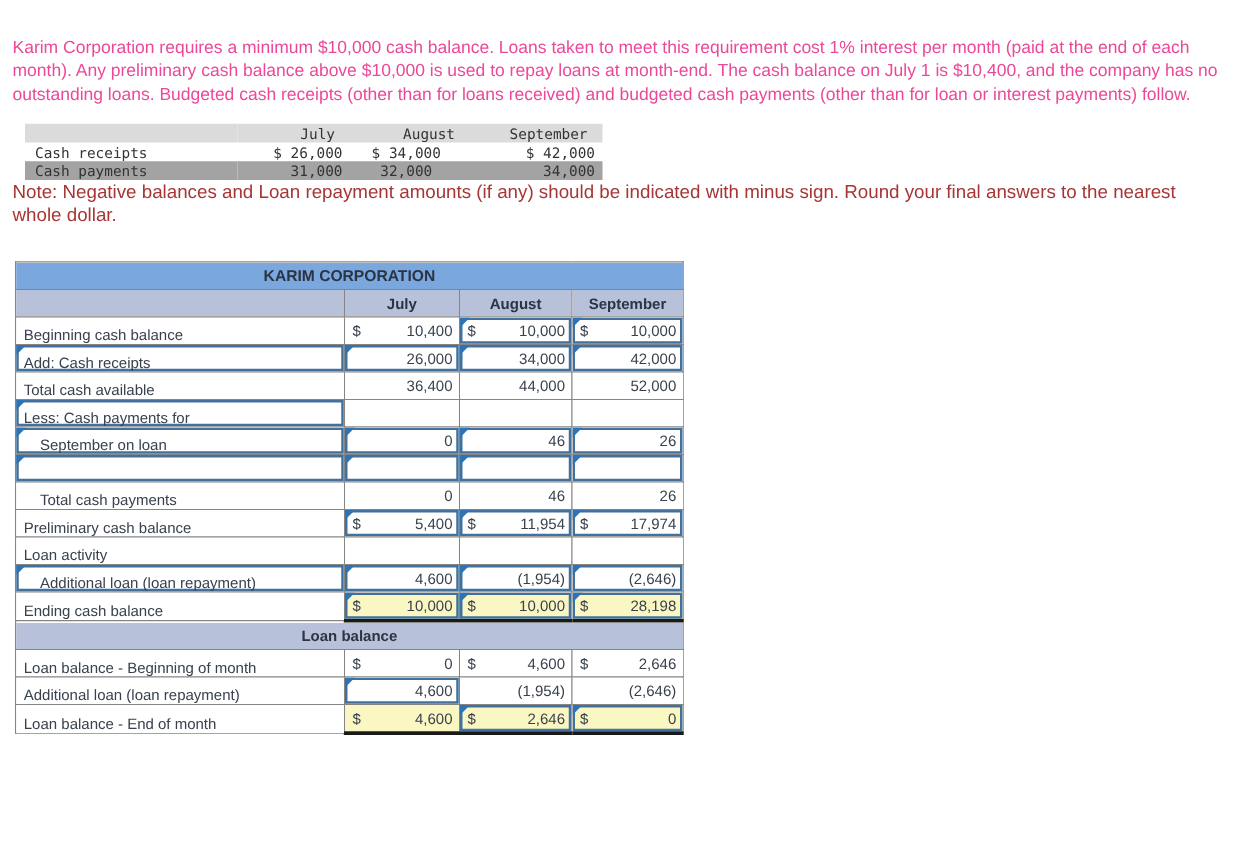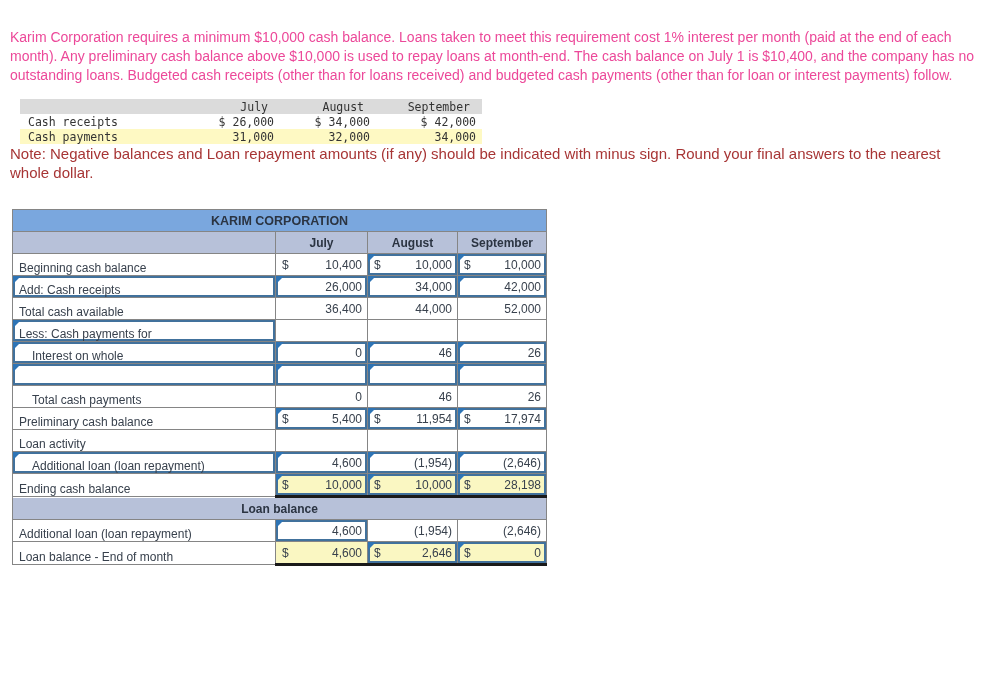--- a/index.html
+++ b/index.html
@@ -25,25 +25,25 @@
     margin:12px 0 0 10px;
     border-collapse:collapse;
     font-family:"DejaVu Sans Mono","Liberation Mono",monospace;
     font-size:11.5px;
     color:#333333;
     table-layout:fixed;
   }
   .mini td,.mini th{padding:0;height:15px;font-weight:normal;white-space:nowrap;}
   .mini .c-lbl{width:150px;text-align:left;padding-left:8px;}
   .mini .c-n1{width:78px;text-align:right;padding-right:6px;}
-  .mini .c-n2{width:84px;text-align:right;padding-right:6px;}
+  .mini .c-n2{width:84px;text-align:center;padding-right:6px;}
   .mini .c-n3{width:94px;text-align:right;padding-right:6px;}
   .mini .hdr{background:#dbdbdb;}
   .mini .hdr th{text-align:right;padding-right:12px;}
-  .mini .alt{background:#fef9c3;}
+  .mini .alt{background:#a3a3a3;}
 
   
   .prepare{margin:16px 0 0 0;font-size:14px;line-height:19px;color:#404040;}
   .note{
     margin:0;width:940px;
     font-size:15px;line-height:19px;
     font-weight:normal;color:#a73535;
   }
 
   
@@ -257,21 +257,21 @@
               <span class="cur"></span>
               <span class="val"></span>
             </div>
           </td>
     </tr>
 
     <tr>
       <td class="outlined">
             <span class="flag-marker"></span>
             <div class="lblwrap indent">
-              <span>Interest on whole</span>
+              <span>September on loan</span>
             </div>
           </td>
       <td class="outlined">
             <span class="flag-marker"></span>
             <div class="cellwrap">
               <span class="cur"></span>
               <span class="val">0</span>
             </div>
           </td>
       <td class="outlined">
@@ -457,20 +457,45 @@
               <span class="cur">$</span>
               <span class="val">28,198</span>
             </div>
           </td>
     </tr>
 
     <tr class="section">
       <td colspan="4">Loan balance</td>
     </tr>
 
+    <tr>
+      <td>
+            <div class="lblwrap">
+              <span>Loan balance - Beginning of month</span>
+            </div>
+          </td>
+      <td>
+            <div class="cellwrap">
+              <span class="cur">$</span>
+              <span class="val">0</span>
+            </div>
+          </td>
+      <td>
+            <div class="cellwrap">
+              <span class="cur">$</span>
+              <span class="val">4,600</span>
+            </div>
+          </td>
+      <td>
+            <div class="cellwrap">
+              <span class="cur">$</span>
+              <span class="val">2,646</span>
+            </div>
+          </td>
+    </tr>
 
     <tr>
       <td>
             <div class="lblwrap">
               <span>Additional loan (loan repayment)</span>
             </div>
           </td>
       <td class="outlined">
             <span class="flag-marker"></span>
             <div class="cellwrap">

